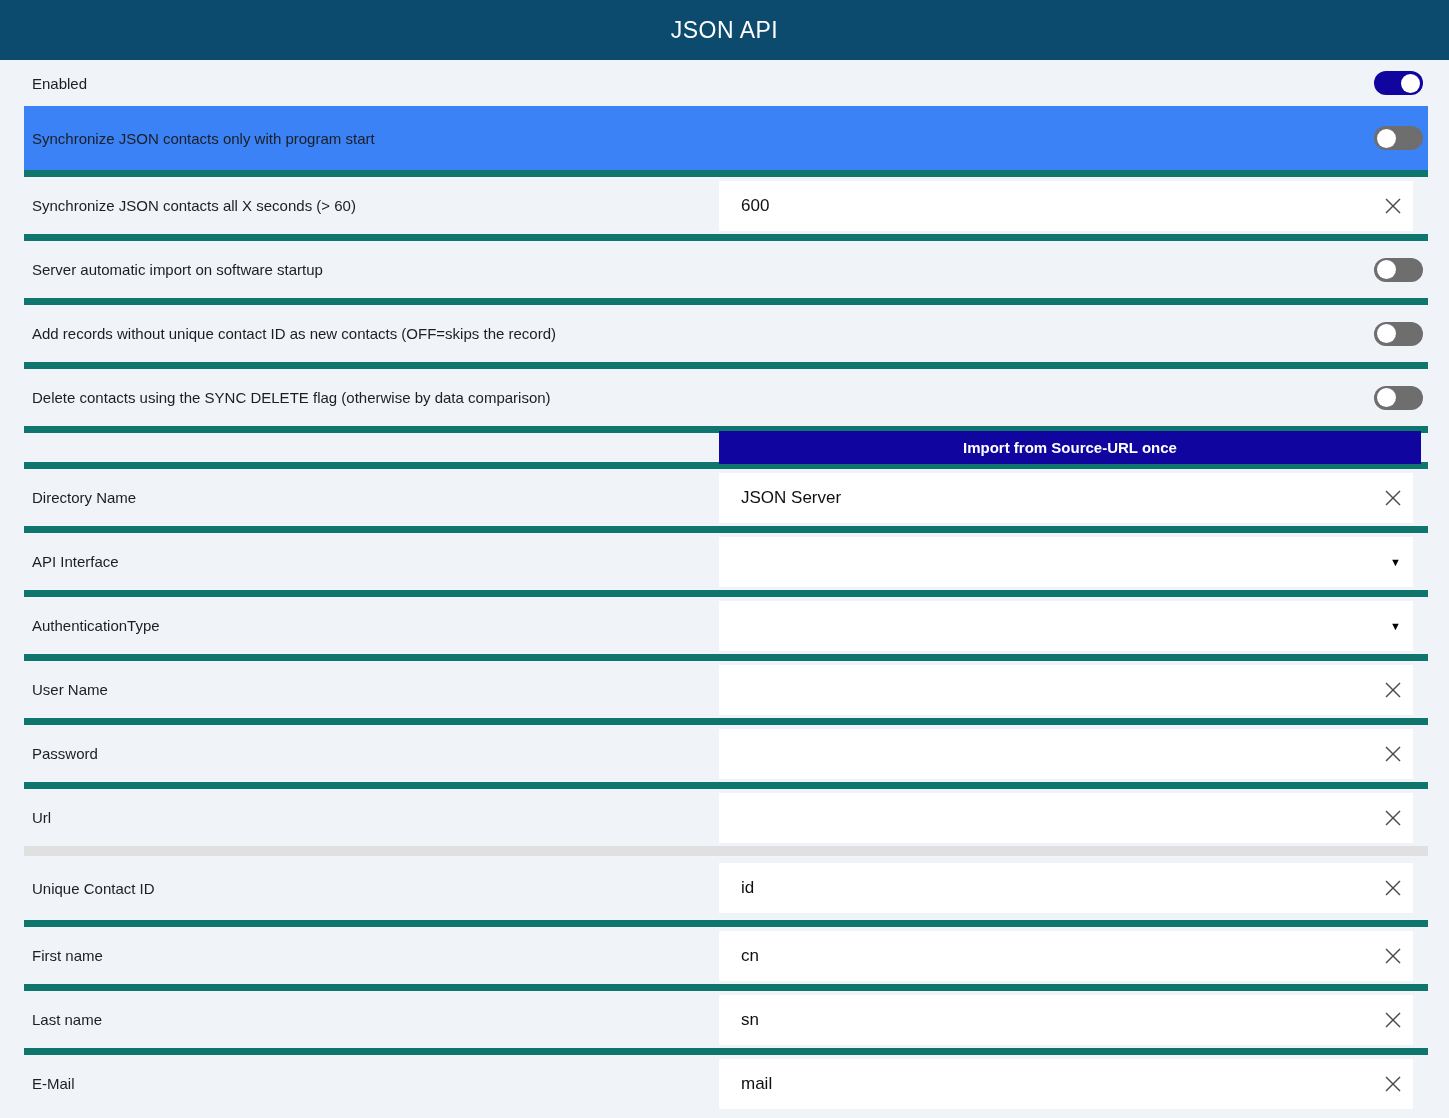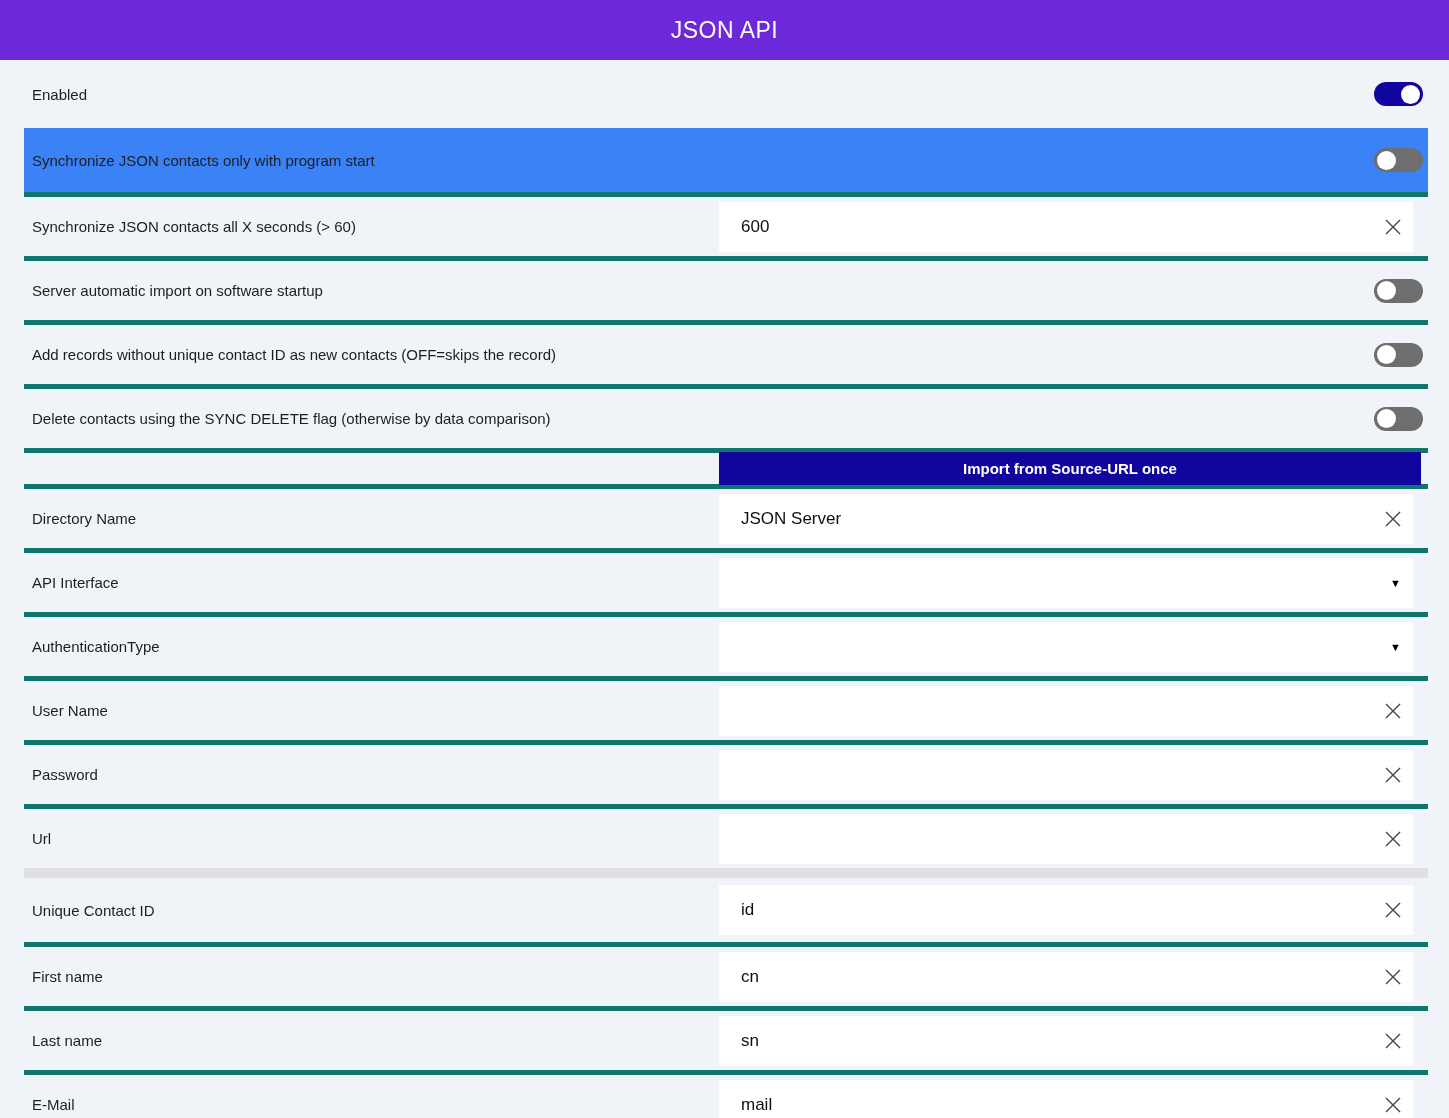--- a/index.html
+++ b/index.html
@@ -3,31 +3,31 @@
 <meta charset="utf-8">
 <style>
   html,body{margin:0;padding:0;}
   body{
     width:1449px;height:1118px;overflow:hidden;
     background:#f0f4f8;
     font-family:"Liberation Sans","DejaVu Sans",sans-serif;
     position:relative;
   }
   .header{
-    height:60px;background:#6d28d9;color:#fff;
+    height:60px;background:#0c4a6e;color:#fff;
     display:flex;align-items:center;justify-content:center;
     font-size:23px;letter-spacing:.5px;
   }
   .list{position:relative;}
   .row{
     height:64px;margin:0 21px 0 24px;
     display:flex;align-items:center;box-sizing:border-box;
   }
-  .row--first{height:68px;}
-  .row--sep{border-top:5px solid #0f766e;}
+  .row--first{height:46px;}
+  .row--sep{border-top:7px solid #0f766e;}
   .row--gray{background:#3b82f6;}
   .row--button{height:36px;}
   .row--divider{height:10px;background:#e0e0e0;margin-right:21px;}
   .row-label{
     flex:0 0 695px;padding-left:8px;box-sizing:border-box;
     font-size:15px;color:#1b1e23;white-space:nowrap;
   }
   .row-control{
     flex:1;height:100%;position:relative;
     display:flex;align-items:center;

